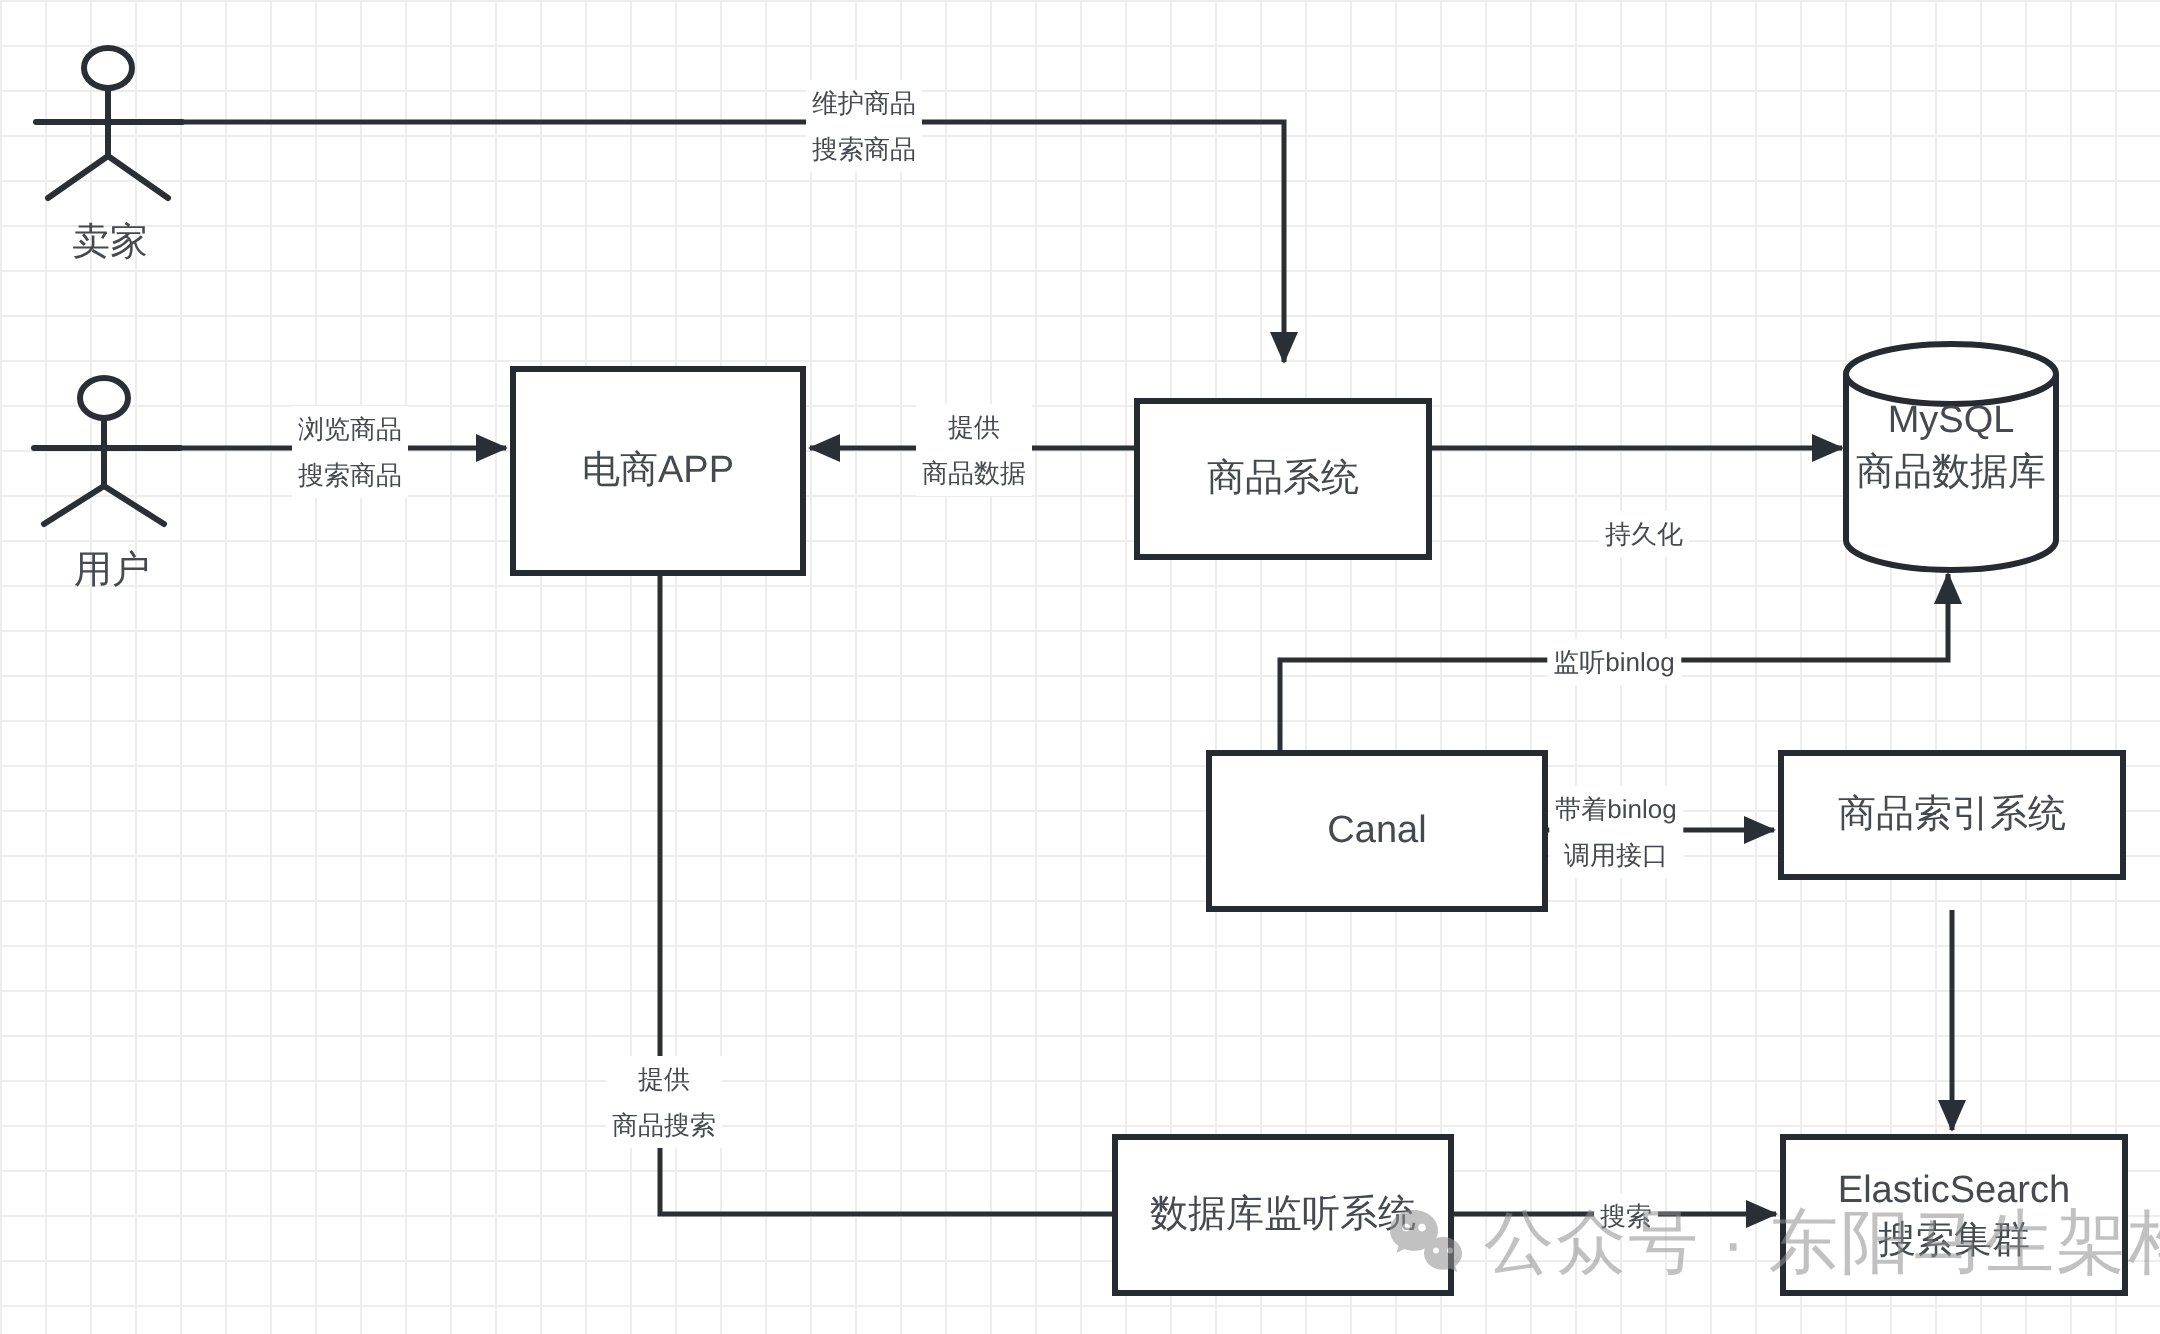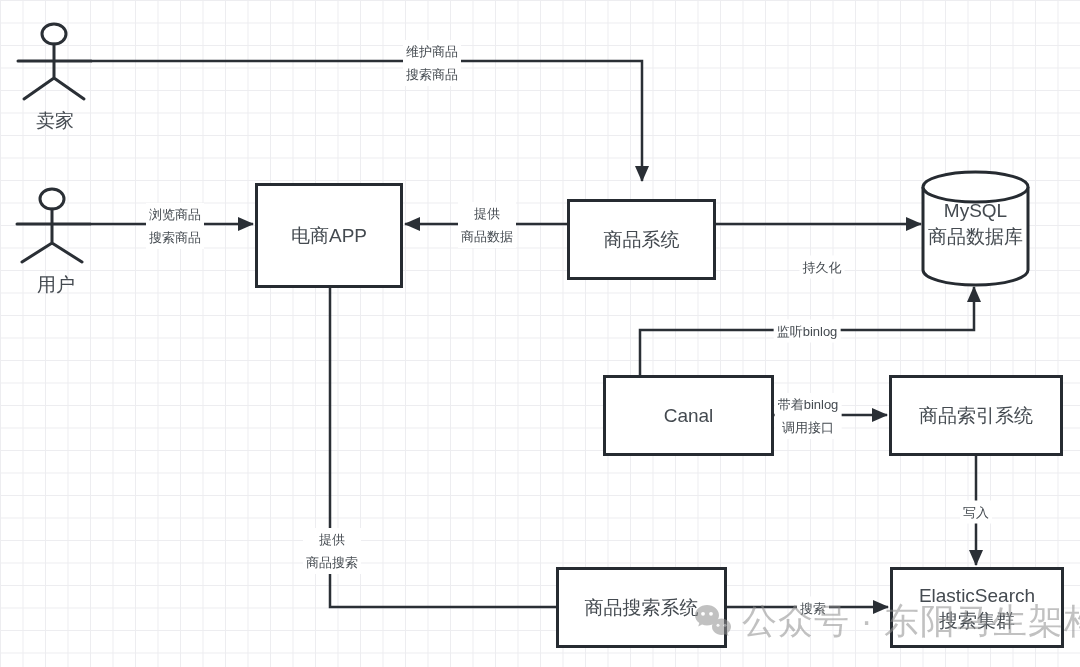--- a/index.html
+++ b/index.html
@@ -91,26 +91,26 @@
 
 <div class="cyl-text" style="left:923px;top:198px;width:105px;height:65px;">
   <span>MySQL</span>
   <span>商品数据库</span>
 </div>
 
 <div class="node" style="left:555px;top:375px;width:171px;height:81px;margin-left:48px;">
   <span>Canal</span>
 </div>
 
-<div class="node" style="left:889px;top:375px;width:174px;height:81px;">
+<div class="node" style="left:889px;top:375px;width:174px;height:65px;">
   <span>商品索引系统</span>
 </div>
 
 <div class="node" style="left:556px;top:567px;width:171px;height:81px;">
-  <span>商品搜索系统</span>
+  <span>数据库监听系统</span>
 </div>
 
 <div class="node" style="left:890px;top:567px;width:174px;height:81px;">
   <span>ElasticSearch</span>
   <span>搜索集群</span>
 </div>
 
 <div class="edge-label" style="left:432px;top:63px;">
   <div>维护商品</div>
   <div>搜索商品</div>
@@ -129,21 +129,20 @@
 <div class="edge-label" style="left:822px;top:225px;margin-top:42px;">持久化</div>
 
 <div class="edge-label" style="left:807px;top:331px;">监听binlog</div>
 
 <div class="edge-label" style="left:808px;top:416px;">
   <div>带着binlog</div>
   <div>调用接口</div>
 </div>
 
 <div class="edge-label" style="left:976px;top:512px;">
-  <div>写入</div>
 </div>
 
 <div class="edge-label" style="left:813px;top:608px;">搜索</div>
 
 <div class="edge-label" style="left:332px;top:551px;">
   <div>提供</div>
   <div>商品搜索</div>
 </div>
 
 <div class="watermark">

